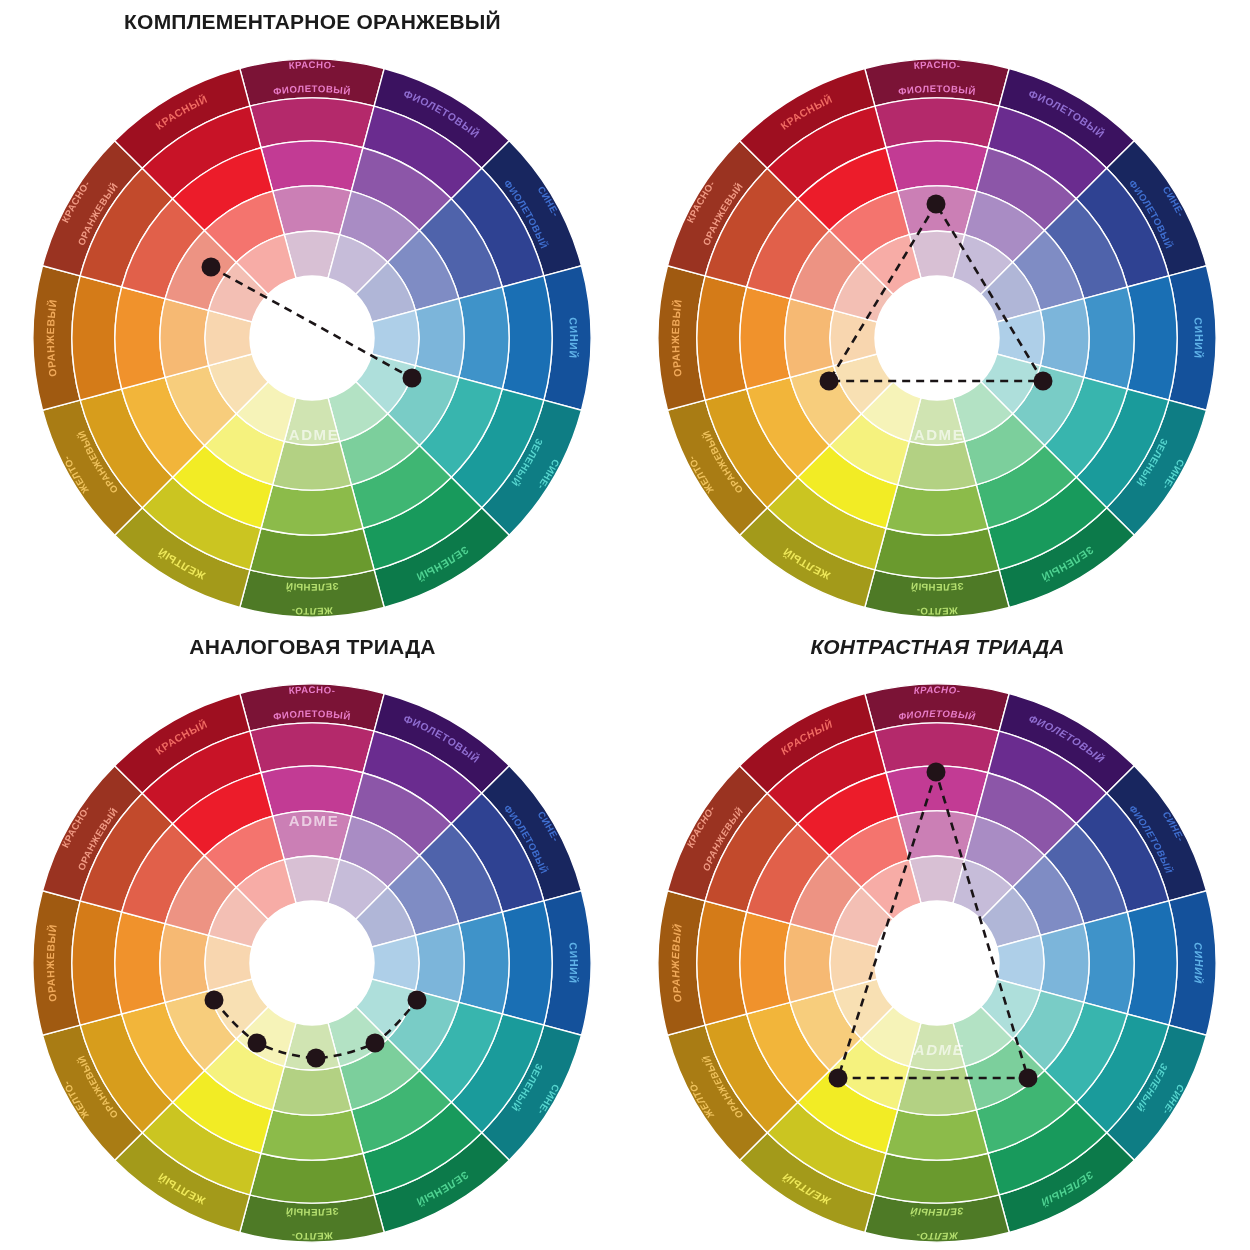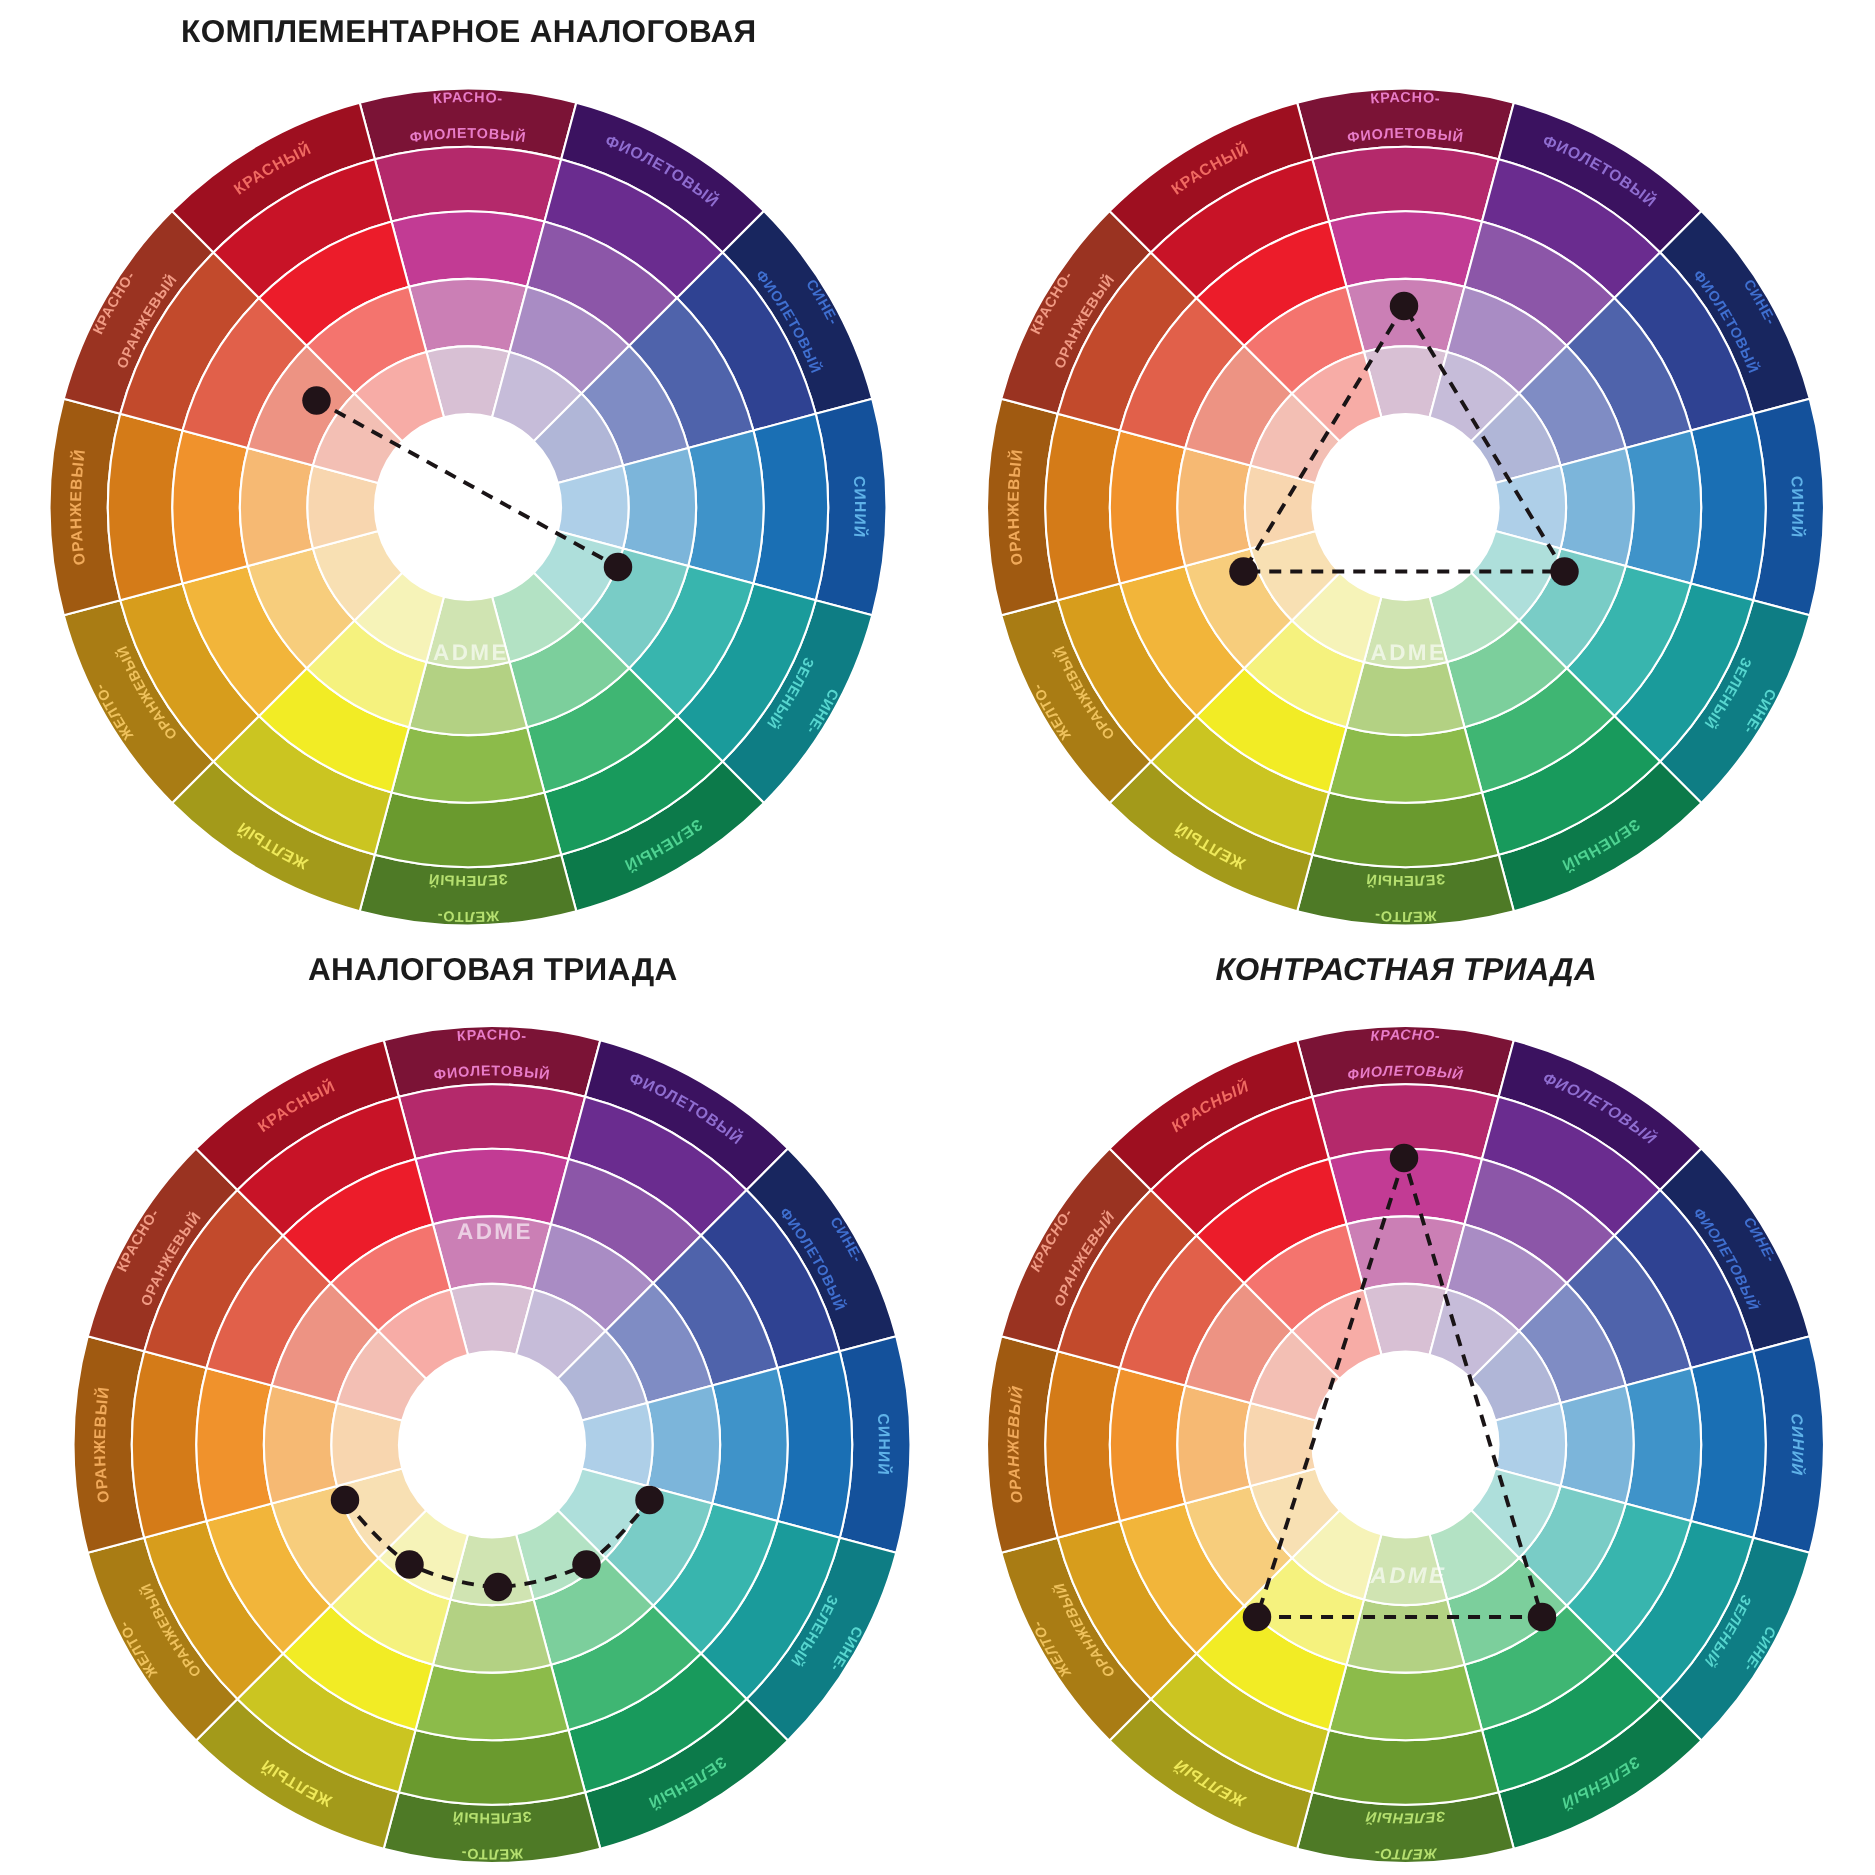--- a/index.html
+++ b/index.html
@@ -12,21 +12,21 @@
   .grid{
     position:relative;
     width:1250px;height:1250px;
   }
   .panel{
     position:absolute;
     width:625px;height:625px;
   }
   .p0{left:0;top:0;}
   .p1{left:625px;top:0;}
-  .p2{left:0;top:625px;margin-left:16px;}
+  .p2{left:0;top:625px;}
   .p3{left:625px;top:625px;font-style:italic;}
 
   .panel-title{
     position:absolute;
     left:0;top:10px;
     width:100%;
     text-align:center;
     font-size:21px;
     font-weight:bold;
     letter-spacing:0.2px;
@@ -82,21 +82,21 @@
     font-family:"Liberation Sans", sans-serif;
   }
   .footer b{font-weight:bold;}
 </style>
 </head>
 <body>
 
 <div class="grid">
 
   <div class="panel p0">
-    <div class="panel-title">КОМПЛЕМЕНТАРНОЕ АНАЛОГОВАЯ</div>
+    <div class="panel-title">КОМПЛЕМЕНТАРНОЕ ОРАНЖЕВЫЙ</div>
     <div class="wheel-holder">
         <svg width="625" height="625" viewBox="0 0 625 625">
           <g>
             <path d="M 239.7894864163967 68.50669446534994 A 279 279 0 0 1 384.2105135836033 68.50669446534994 L 374.116570824605 106.1778016906236 A 240 240 0 0 0 249.883429175395 106.1778016906236 Z" fill="#7b1336" class="seg-outer"></path>
             <path d="M 249.883429175395 106.1778016906236 A 240 240 0 0 1 374.116570824605 106.1778016906236 L 362.9873518851966 147.71261222105355 A 197 197 0 0 0 261.01264811480337 147.71261222105355 Z" fill="#b4296b" class="seg"></path>
             <path d="M 261.01264811480337 147.71261222105355 A 197 197 0 0 1 362.9873518851966 147.71261222105355 L 351.34049485558313 191.17927440406163 A 152 152 0 0 0 272.6595051444168 191.17927440406163 Z" fill="#c23b94" class="seg"></path>
             <path d="M 272.6595051444168 191.17927440406163 A 152 152 0 0 1 351.34049485558313 191.17927440406163 L 339.69363782596974 234.64593658706968 A 107 107 0 0 0 284.30636217403026 234.64593658706968 Z" fill="#cb7fb5" class="seg"></path>
             <path d="M 284.30636217403026 234.64593658706968 A 107 107 0 0 1 339.69363782596974 234.64593658706968 L 328.0467807963563 278.11259877007774 A 62 62 0 0 0 295.9532192036437 278.11259877007774 Z" fill="#d8c0d4" class="seg"></path>
             <path d="M 384.2105135836033 68.50669446534994 A 279 279 0 0 1 509.28279195104676 140.71720804895327 L 481.7056274847714 168.29437251522862 A 240 240 0 0 0 374.116570824605 106.1778016906236 Z" fill="#3b1260" class="seg-outer"></path>
             <path d="M 374.116570824605 106.1778016906236 A 240 240 0 0 1 481.7056274847714 168.29437251522862 L 451.30003589374985 198.69996410625015 A 197 197 0 0 0 362.9873518851966 147.71261222105355 Z" fill="#6a2c8f" class="seg"></path>

